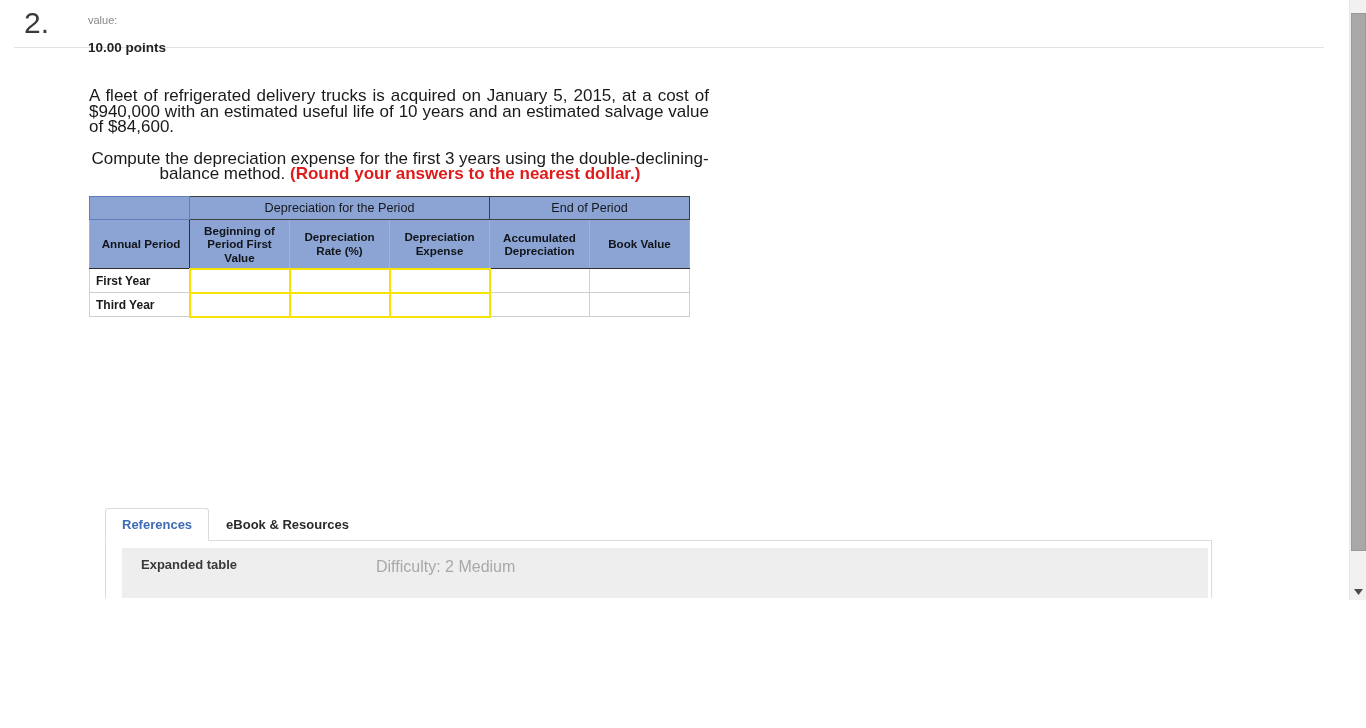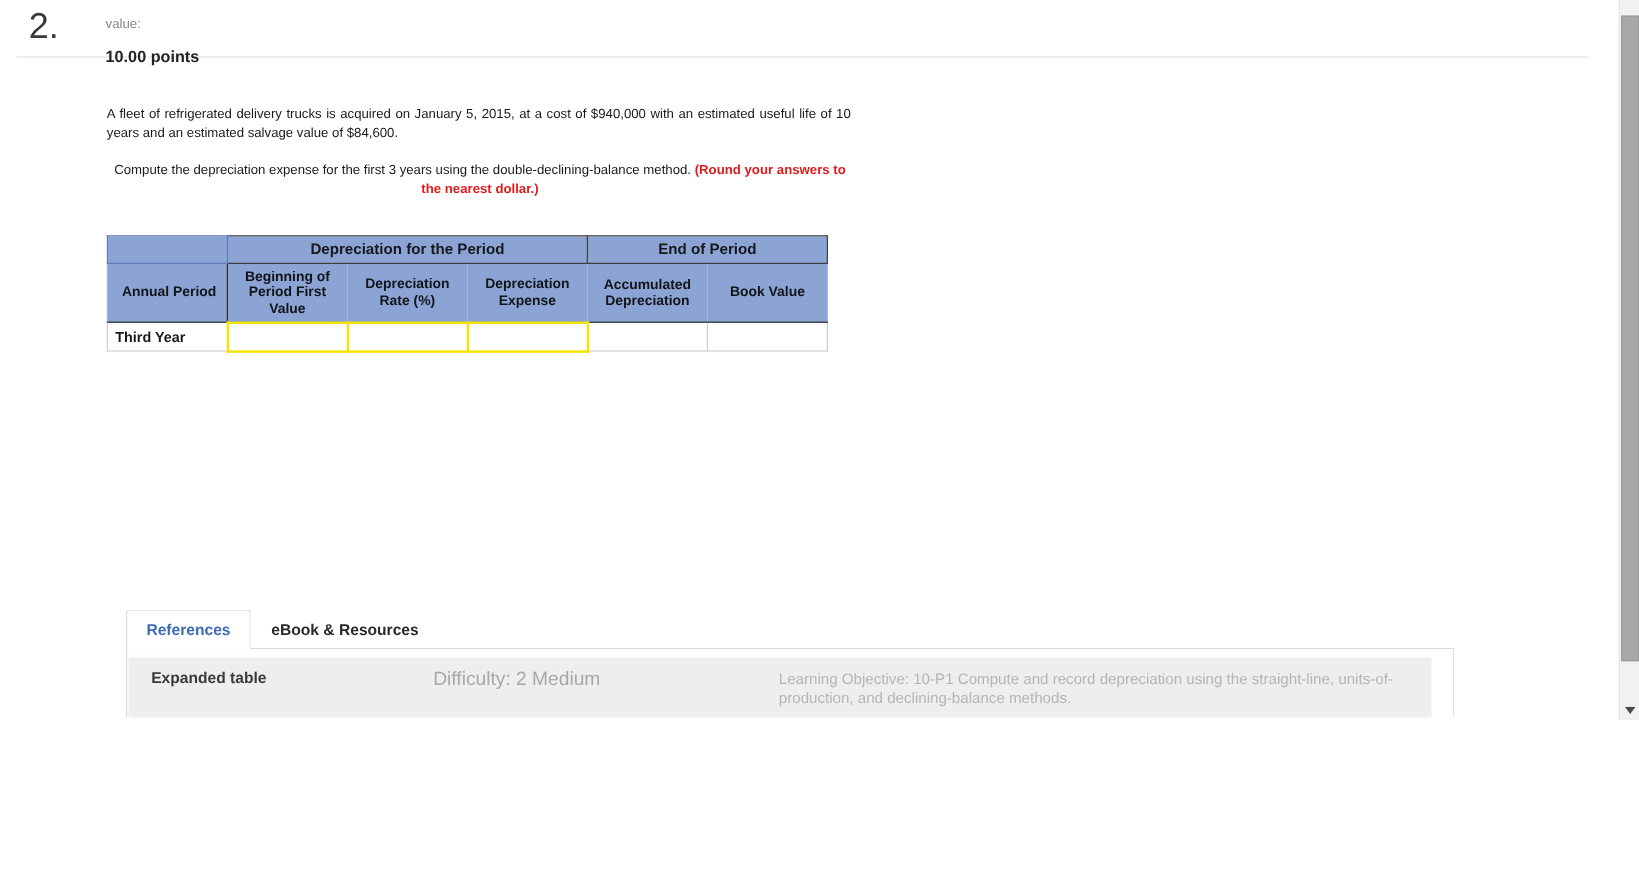--- a/index.html
+++ b/index.html
@@ -60,21 +60,21 @@
   }
 
   
   .q-body {
     position: absolute;
     left: 89px;
     top: 88px;
     width: 640px;
   }
   .q-text {
-    font-size: 11px;
+    font-size: 17px;
     line-height: 15.6px;
     color: #1a1a1a;
     text-align: justify;
     margin: 0 0 16px 0;
     width: 620px;
   }
   .q-text.second { width: 622px; text-align: center; }
   .q-emph {
     color: #e01b1b;
     font-weight: bold;
@@ -96,21 +96,21 @@
   .dep-table .grp-blank {
     background: #8ba4d4;
     border: 1px solid #5f7ebc;
     width: 100px;
   }
   .dep-table .grp-head {
     background: #8ba4d4;
     border: 1px solid #3f3f3f;
     text-align: center;
     font-size: 12.6px;
-    font-weight: bold;
+    font-weight: normal;
     color: #15181d;
     height: 23px;
     vertical-align: middle;
   }
   .dep-table .col-head {
     background: #8ba4d4;
     border: 1px solid #9fb3dc;
     border-bottom: 1px solid #2e2e2e;
     text-align: center;
     font-size: 11.6px;
@@ -191,21 +191,21 @@
   .ref-panel {
     position: absolute;
     left: 105px;
     top: 541px;
     width: 1107px;
     height: 62px;
     background: #ffffff;
     border: 1px solid #dcdcdc;
     border-top: none;
     border-radius: 0 0 3px 3px;
-    padding: 7px 7px 0 1px;
+    padding: 7px 7px 0 16px;
     overflow: hidden;
   }
   .ref-inner {
     position: relative;
     background: #eeeeee;
     height: 56px;
     width: 1086px;
     padding: 10px 14px;
   }
   .ref-title {
@@ -303,20 +303,28 @@
           </th>
           <th class="col-head w-acc">
             <span>Accumulated</span><br>
             <span>Depreciation</span>
           </th>
           <th class="col-head w-book">Book Value</th>
         </tr>
       </thead>
       <tbody>
         <tr>
+          <td class="row-label w-annual">First Year</td>
+          <td class="cell-input w-beg"></td>
+          <td class="cell-input w-rate"></td>
+          <td class="cell-input w-exp"></td>
+          <td class="cell-plain w-acc"></td>
+          <td class="cell-plain w-book"></td>
+        </tr>
+        <tr>
           <td class="row-label w-annual">Third Year</td>
           <td class="cell-input w-beg"></td>
           <td class="cell-input w-rate"></td>
           <td class="cell-input w-exp"></td>
           <td class="cell-plain w-acc"></td>
           <td class="cell-plain w-book"></td>
         </tr>
       </tbody>
     </table>
 
@@ -324,21 +332,20 @@
       <div class="tabs-row">
         <div class="tab active">References</div>
         <div class="tab">eBook &amp; Resources</div>
       </div>
     </div>
 
     <div class="ref-panel">
       <div class="ref-inner">
         <div class="ref-title">Expanded table</div>
         <div class="ref-difficulty">Difficulty: 2 Medium</div>
-        <div class="ref-objective">Learning Objective: 10-P1 Compute and record depreciation using the straight-line, units-of-production, and declining-balance methods.</div>
       </div>
     </div>
 
   </div>
 
   <div class="scrollbar">
     <div class="scroll-thumb"></div>
     <div class="scroll-down">
       <span>
         <svg width="9" height="6" viewBox="0 0 9 6">

